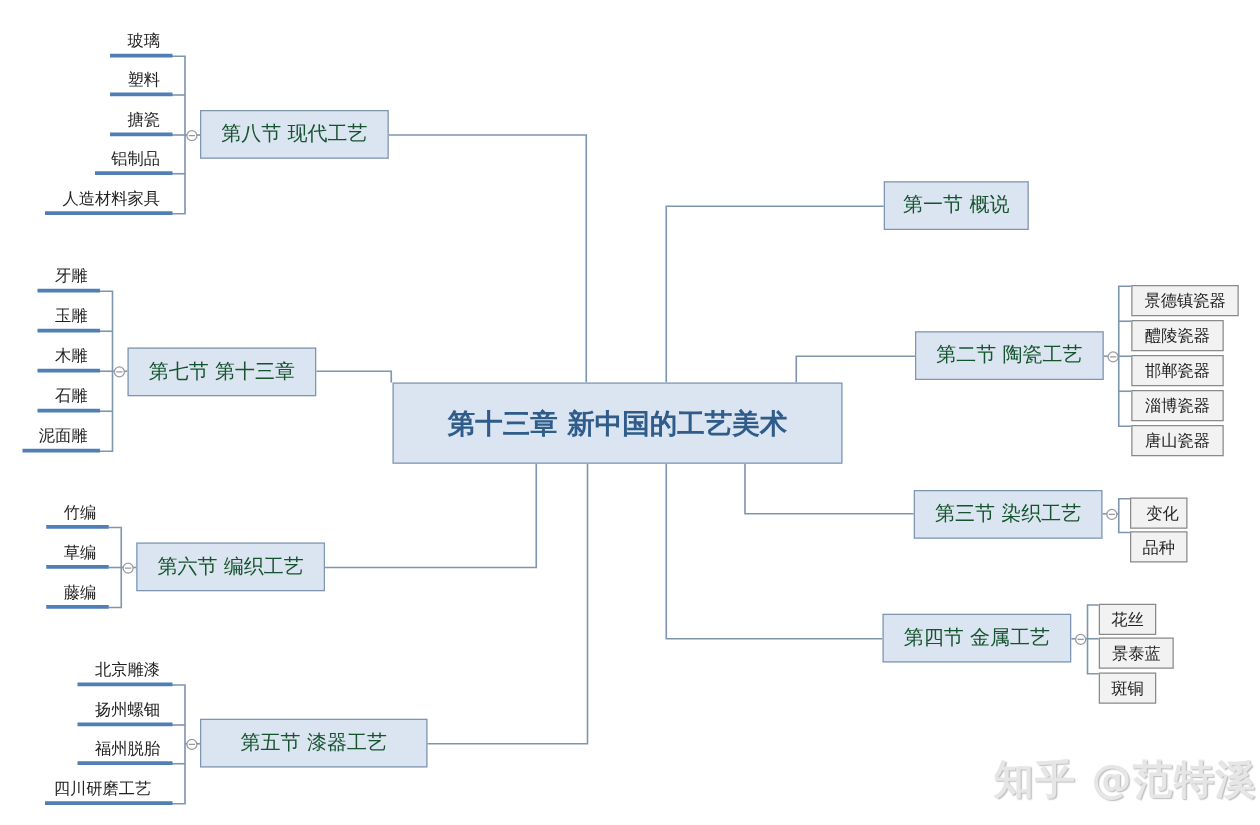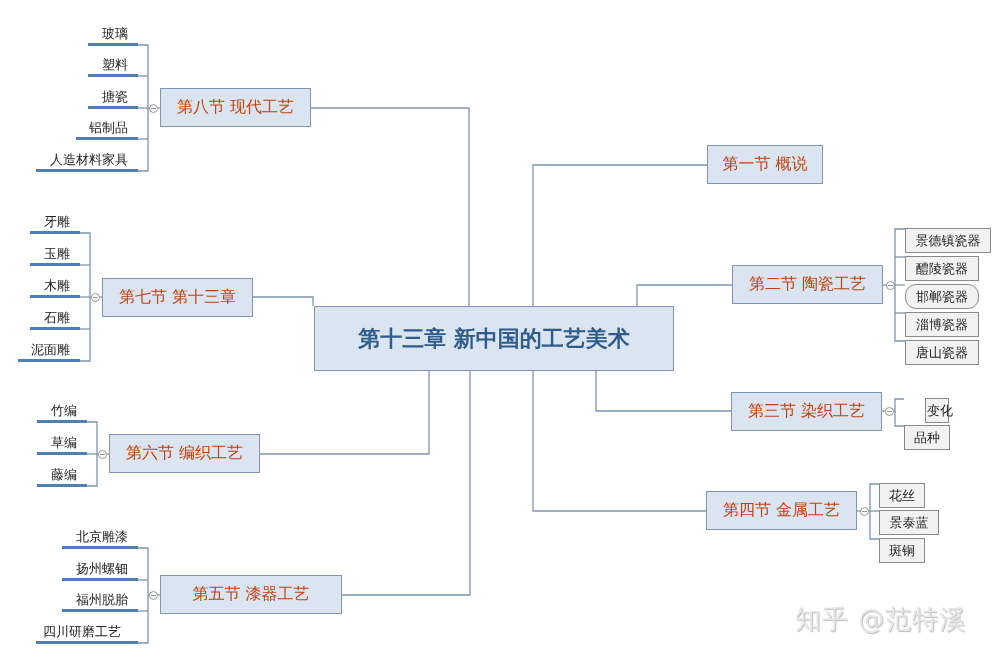--- a/index.html
+++ b/index.html
@@ -12,42 +12,42 @@
   .node {
     position:absolute; box-sizing:border-box;
     background:#dbe5f1; border:1px solid #7f95b0;
     color:#333; display:flex; align-items:center; justify-content:center;
     white-space:nowrap;
   }
   .central {
     left:314px; top:306px; width:360px; height:65px;
     font-size:22px; font-weight:bold; color:#2f5c8a;
   }
-  .section { height:39px; font-size:16px; color:#c2410c; }
+  .section { height:39px; font-size:16px; color:#14532d; }
   .leaf-box {
     position:absolute; box-sizing:border-box; height:25px;
     background:#f2f2f2; border:1px solid #8a8a8a; font-size:13px; color:#222;
     display:flex; align-items:center; justify-content:center; white-space:nowrap;
     padding:0 6px;
     margin-top:11px;
   }
   .leaf-line {
     position:absolute; font-size:13px; color:#222; text-align:right;
     white-space:nowrap;
   }
   .leaf-line .txt { display:block; padding-right:10px; line-height:18px; }
   .leaf-line .bar { display:block; height:3px; background:#4f7fb5; }
   .toggle {
     position:absolute; width:9px; height:9px; border:1px solid #999; border-radius:50%;
     background:#fff; box-sizing:border-box;
   }
   .toggle::after { content:""; position:absolute; left:1px; right:1px; top:3px; height:1px; background:#999; }
   .watermark {
-    position:absolute; left:795px; top:602px; font-size:26px; color:#e6e6e6;
-    text-shadow: 1px 1px 1px #bcbcbc; letter-spacing:1px;
+    position:absolute; left:795px; top:602px; font-size:32px; color:#e6e6e6;
+    text-shadow: 1px 1px 1px #bcbcbc; letter-spacing:1px;font-weight:bold;
   }
 </style>
 </head>
 <body>
 
 <svg class="lines" viewBox="0 0 1008 660">
   <g stroke="#7f95b0" stroke-width="1.3" fill="none">
 
     <polyline points="311,108 469,108 469,306"></polyline>
     <polyline points="253,297 313,297 313,306"></polyline>
@@ -202,31 +202,31 @@
   <span class="txt">四川研磨工艺</span>
     <span class="bar"></span>
   </div>
 
 <div class="leaf-box" style="left:905px;top:217px;width:86px;">
   <span>景德镇瓷器</span>
   </div>
 <div class="leaf-box" style="left:905px;top:245px;width:74px;">
   <span>醴陵瓷器</span>
   </div>
-<div class="leaf-box" style="left:905px;top:273px;width:74px;border-radius:11px;">
+<div class="leaf-box" style="left:905px;top:273px;width:74px;">
   <span>邯郸瓷器</span>
   </div>
 <div class="leaf-box" style="left:905px;top:301px;width:74px;">
   <span>淄博瓷器</span>
   </div>
 <div class="leaf-box" style="left:905px;top:329px;width:74px;">
   <span>唐山瓷器</span>
   </div>
 
-<div class="leaf-box" style="left:925px;top:387px;width:24px;padding-left:12px;">
+<div class="leaf-box" style="left:904px;top:387px;width:46px;padding-left:12px;">
   <span>变化</span>
   </div>
 <div class="leaf-box" style="left:904px;top:414px;width:46px;">
   <span>品种</span>
   </div>
 
 <div class="leaf-box" style="left:879px;top:472px;width:46px;">
   <span>花丝</span>
   </div>
 <div class="leaf-box" style="left:879px;top:499px;width:60px;">

